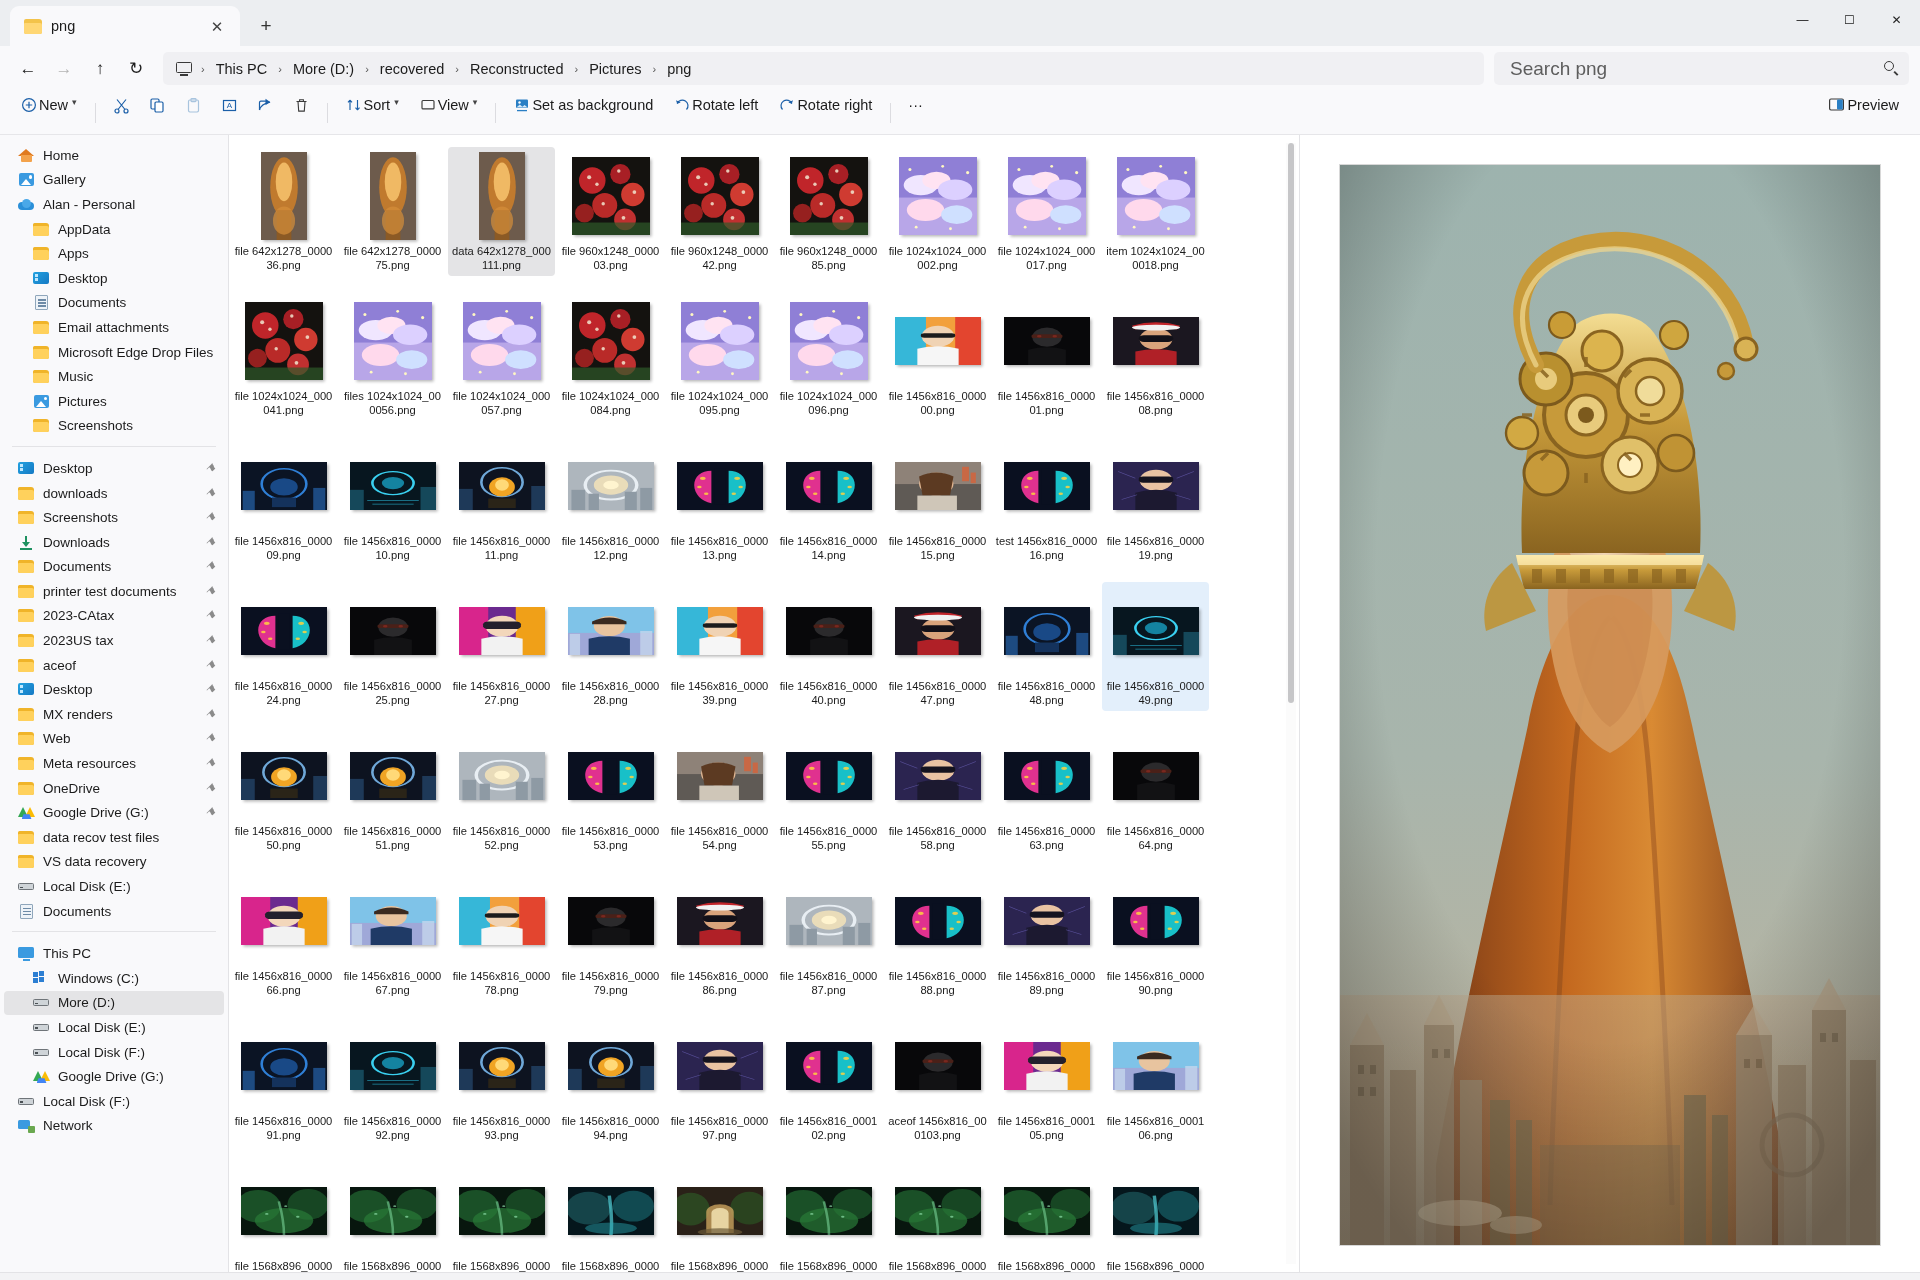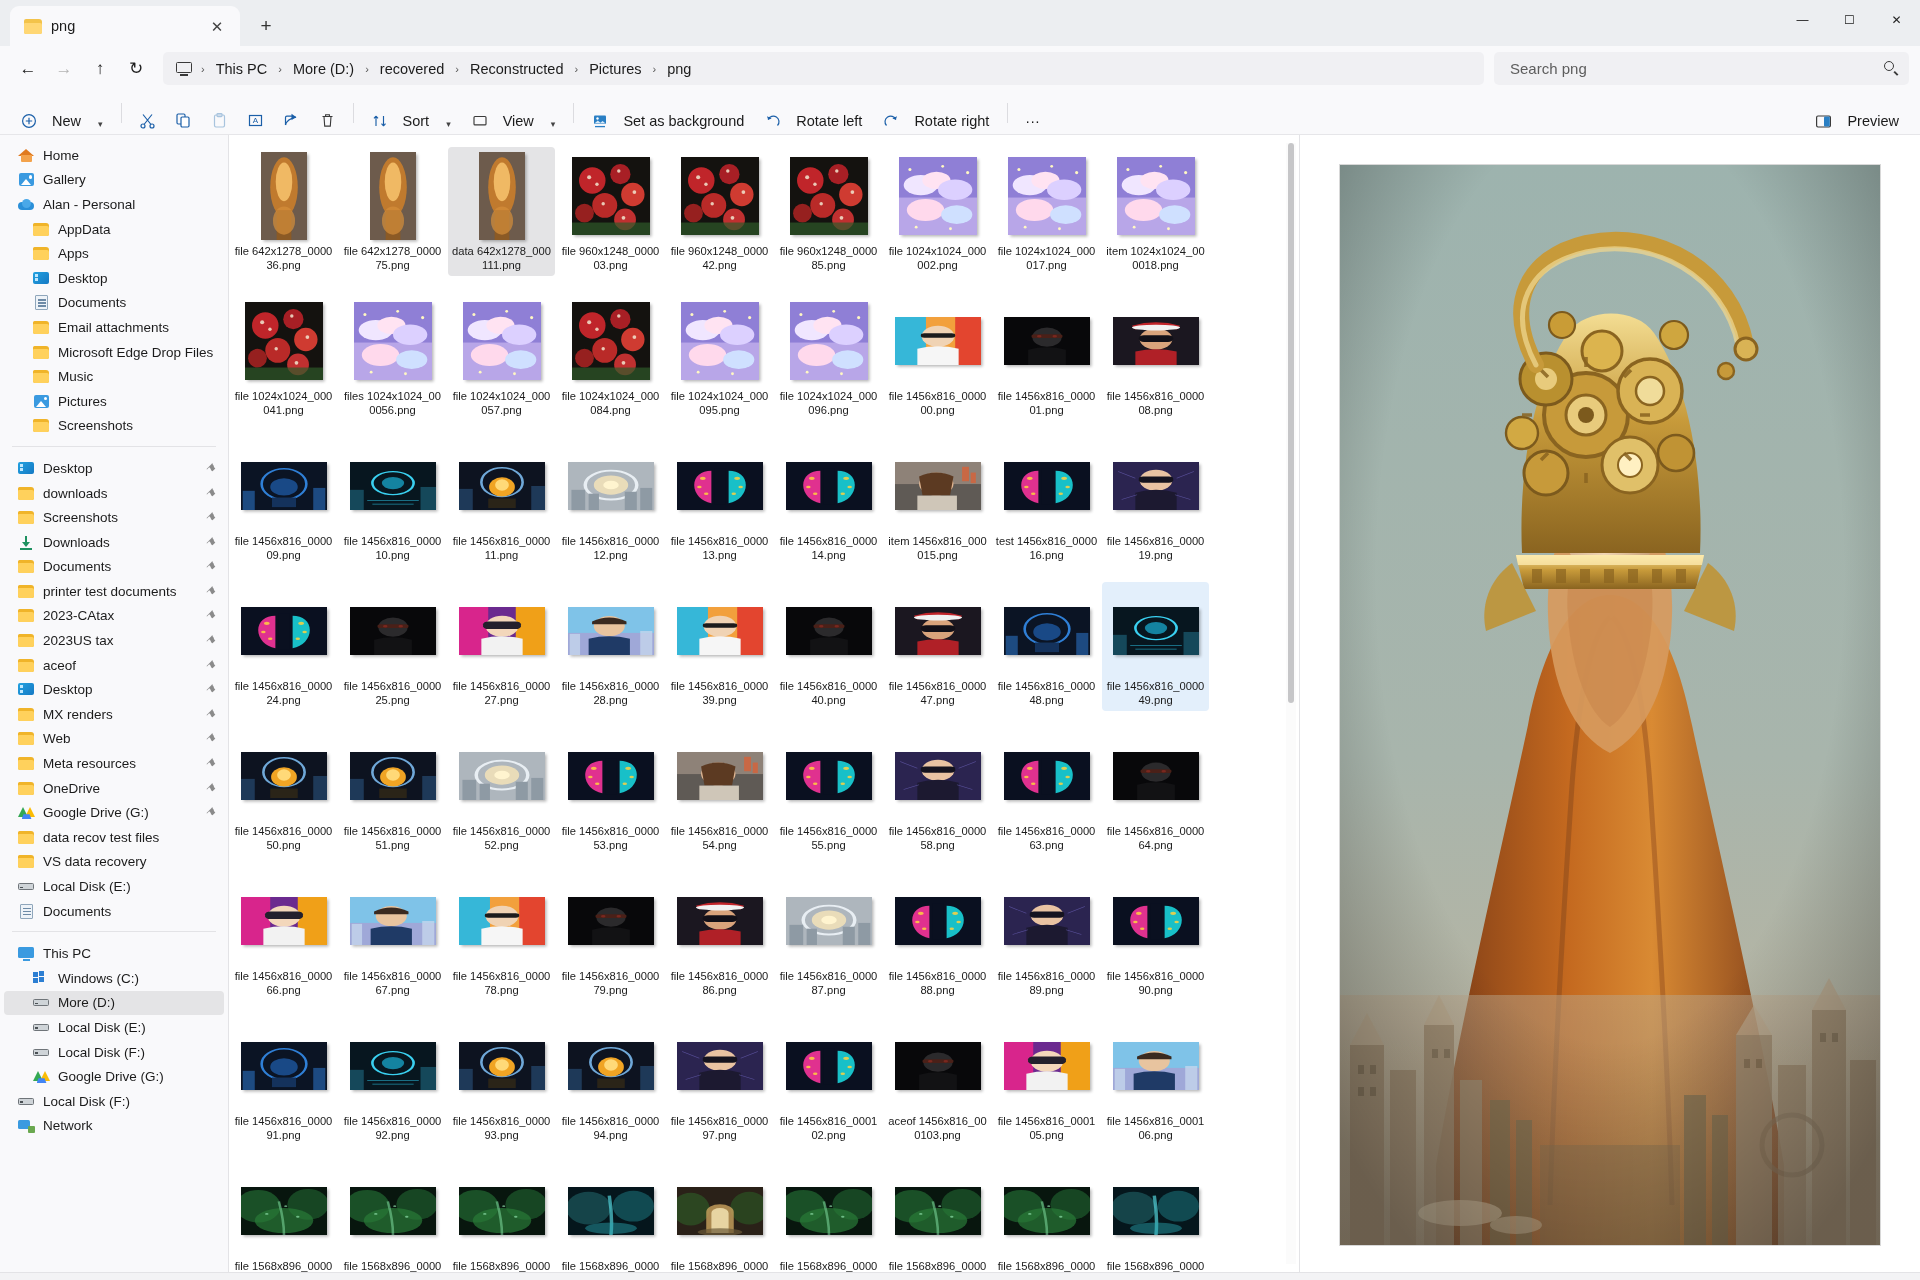--- a/index.html
+++ b/index.html
@@ -69,33 +69,33 @@
     white-space: nowrap;
   }
   .crumb-sep { font-size: 11px; color: #555; padding: 0 1px; }
   .pc-icon { width: 16px; height: 14px; position: relative; margin: 0 6px 0 3px; flex:none; }
   .pc-icon i { position:absolute; left:0; top:0; width:16px; height:11px; border:1.4px solid #3a3a3a; border-radius:1.5px; }
   .pc-icon b { position:absolute; left:4px; bottom:0; width:8px; height:2px; background:#3a3a3a; }
   .searchbox {
     width: 415px; height: 33px; background: #f0f0f3; border-radius: 5px;
     display: flex; align-items: center; padding: 0 10px 0 16px; gap: 8px;
   }
-  .searchbox .ph { flex:1; font-size: 15px; color: #5d5d5d; }
+  .searchbox .ph { flex:1; font-size: 19px; color: #5d5d5d; }
   .search-ico { width: 15px; height: 15px; position: relative; flex:none; }
   .search-ico i { position:absolute; width:10px;height:10px;border:1.5px solid #3a3a3a;border-radius:50%;left:0;top:0; }
   .search-ico b { position:absolute; width:1.6px;height:5px;background:#3a3a3a;right:2px;bottom:0;transform:rotate(-45deg); }
 
   
   .cmdbar {
     height: 44px; background: #f9f9fb; display: flex; align-items: center;
     padding: 0 11px; gap: 1px; border-bottom: 1px solid #e6e6e9;
   }
   .cmdbtn {
-    height: 32px; border-radius: 5px; display: flex; align-items: flex-end;
-    gap: 15px; padding: 0 10px; font-size: 14.5px; color: #1b1b1b; white-space: nowrap;
+    height: 32px; border-radius: 5px; display: flex; align-items: flex-start;
+    gap: 2px; padding: 0 10px; font-size: 14.5px; color: #1b1b1b; white-space: nowrap;
   }
   .cmdbtn.iconic { padding: 0 9px; }
   .cmd-sep { width: 1px; height: 20px; background: #dcdce0; margin: 0 7px; }
   .chev { font-size: 9px; color: #444; margin-left: 2px; }
   .cmd-spacer { flex: 1; }
   .svgi { display:block; }
 
   
   .body-split { display: flex; height: 1137px; background:#ef4444; }
 
@@ -1146,21 +1146,21 @@
               <ellipse cx="48" cy="46" rx="20" ry="24" fill="#e2b894"></ellipse>
               <rect x="30" y="36" width="36" height="9" rx="4" fill="#20201f"></rect>
               <path d="M28 30q20-16 40 0l-4 40H32z" fill="#5c3a22"></path>
               <rect x="26" y="70" width="46" height="30" fill="#cfc6b8"></rect>
               <g fill="#e85b2a" opacity=".65">
                 <rect x="78" y="10" width="8" height="30"></rect>
                 <rect x="88" y="22" width="6" height="22"></rect>
               </g>
             </svg>
           </div>
-          <div class="fname">item 1456x816_000015.png</div>
+          <div class="fname">file 1456x816_000015.png</div>
         </div>
         <div class="cell">
           <div class="thumb-wrap">
             <svg class="thumb" width="86" height="48" viewBox="0 0 100 100" preserveAspectRatio="none">
               <rect width="100" height="100" fill="#0a1020"></rect>
               <path d="M40 18c-12 0-20 12-20 30s8 34 20 38V18z" fill="#e0318f"></path>
               <path d="M60 18c12 0 20 12 20 30s-8 34-20 38V18z" fill="#18c0c8"></path>
               <g fill="#ffd23f" opacity=".85">
                 <circle cx="30" cy="34" r="3.4"></circle>
                 <circle cx="70" cy="34" r="3.4"></circle>

